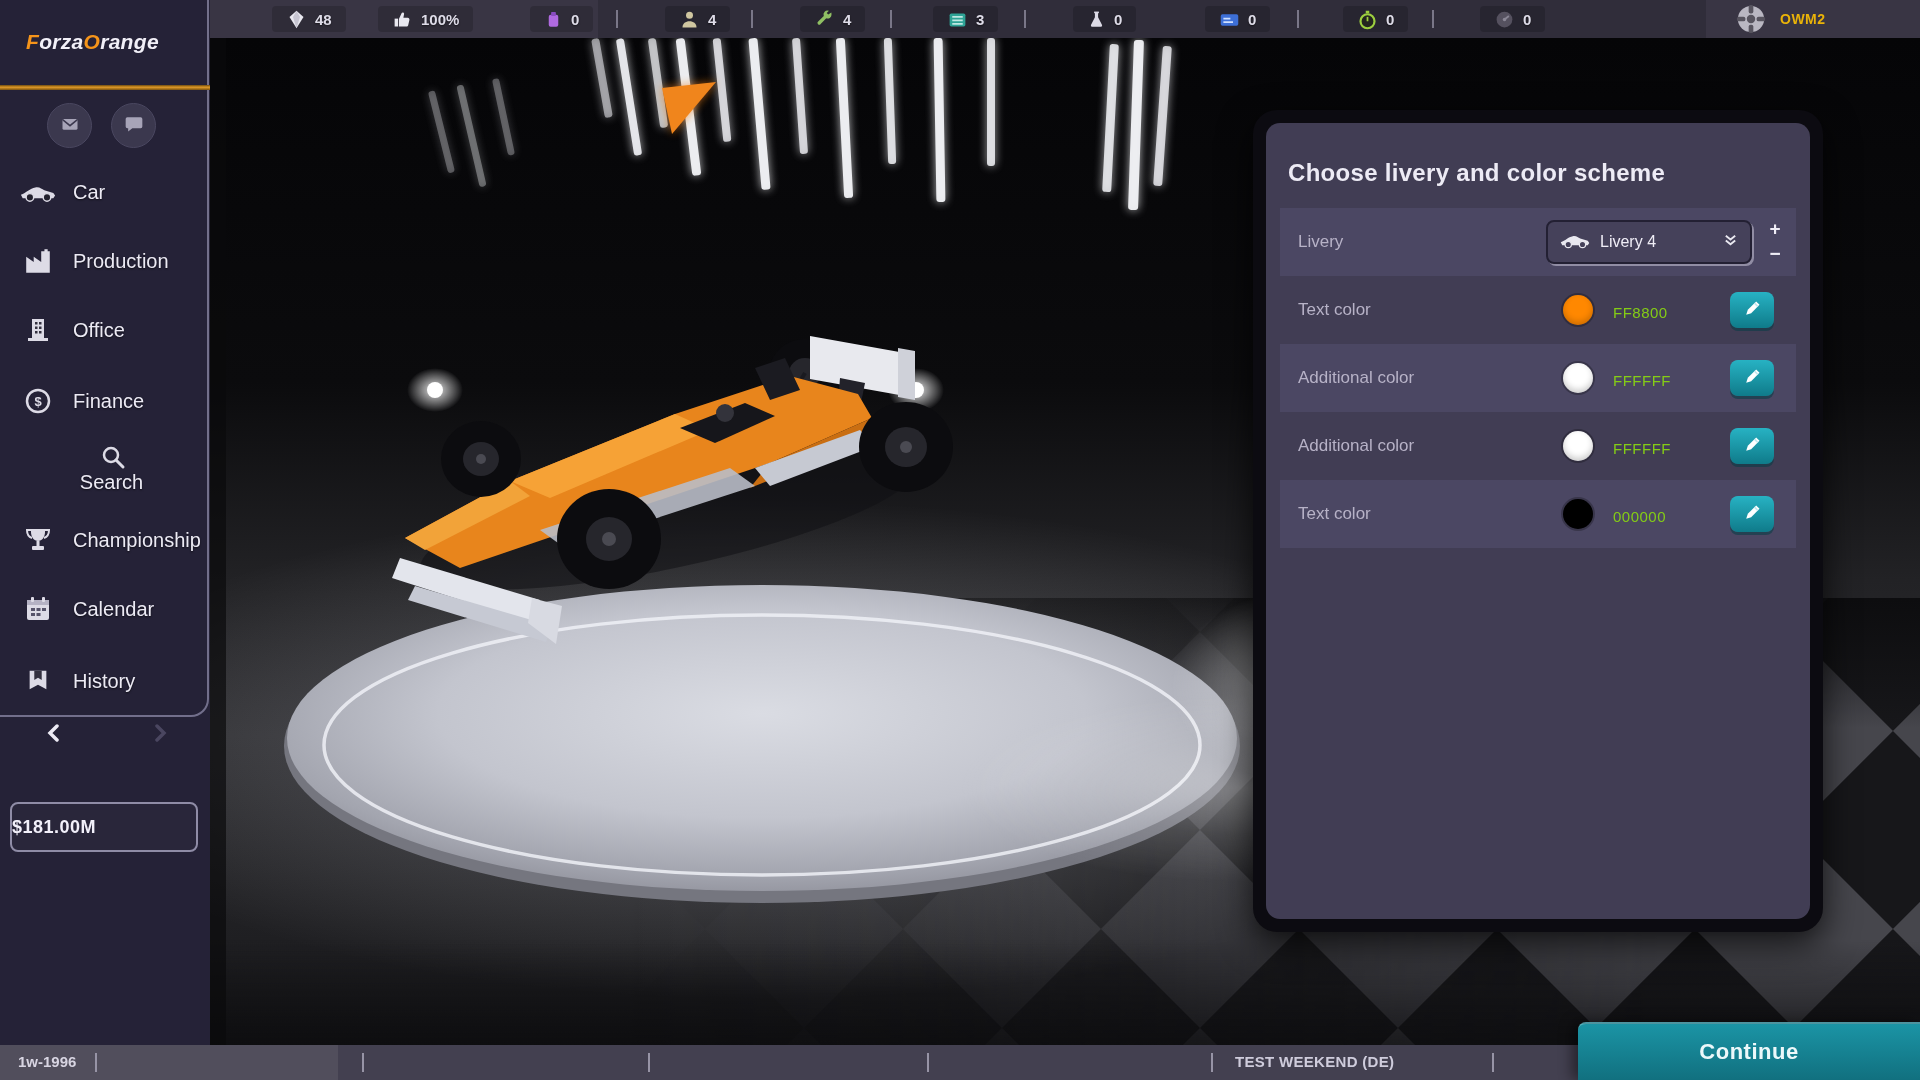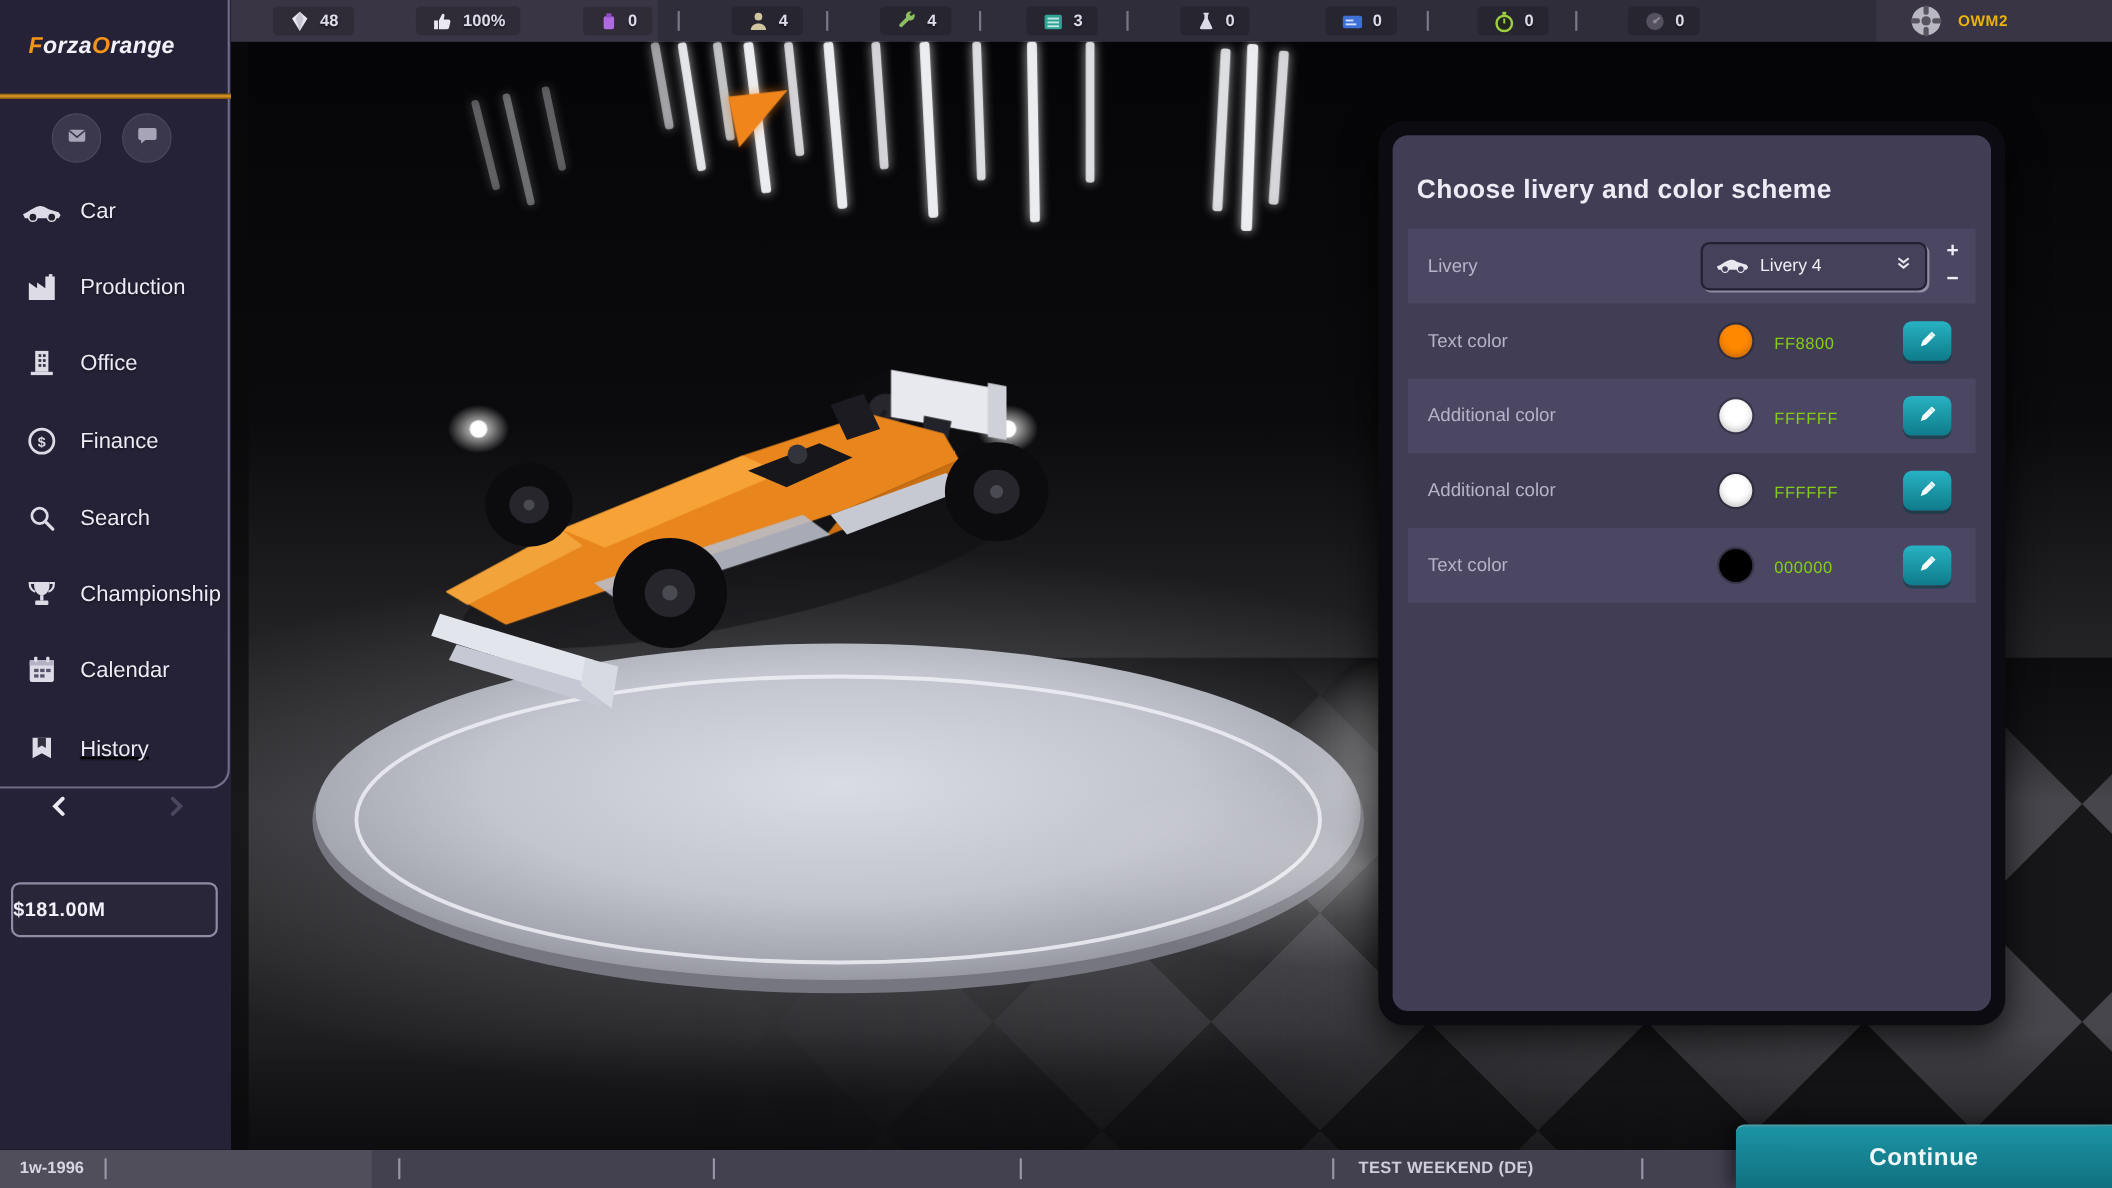--- a/index.html
+++ b/index.html
@@ -232,21 +232,21 @@
       </g>
 
       <rect x="0" y="902" width="1710" height="140" fill="url(#botshade)"></rect>
       <rect x="0" y="0" width="16" height="1042" fill="#0a0a0c" opacity="0.7"></rect>
     </svg>
   </div>
 
   <header id="topbar">
     <div class="tb-dark"></div>
     <div id="tb-stats">
-        <div class="tb-stat" style="left: 38px;">
+        <div class="tb-stat" style="left: 62px;">
         <span class="tb-ic">
             <svg viewBox="0 0 24 24" width="21" height="21">
               <path d="M12 2 L20 9 L12 22 L4 9 Z" fill="#e9e8f0"></path>
               <path d="M12 2 L16 9 L12 22 L8 9 Z" fill="#c7c5d2"></path>
             </svg>
           </span>
         <span class="tb-val">48</span>
       </div>
         <div class="tb-stat" style="left: 168px;">
         <span class="tb-ic">
@@ -413,21 +413,21 @@
       </div>
         <div class="side-item" style="top: 373px;">
         <span class="side-ic">
             <svg viewBox="0 0 28 28" width="28" height="28">
               <circle cx="14" cy="14" r="11" fill="none" stroke="#dddbe6" stroke-width="2.5"></circle>
               <text x="14" y="19" font-size="13" fill="#dddbe6" text-anchor="middle" font-family="Liberation Sans, sans-serif" font-weight="bold">$</text>
             </svg>
           </span>
         <span class="side-label">Finance</span>
       </div>
-        <div class="side-item" style="top: 443px;">
+        <div class="side-item" style="top: 443px; flex-direction: column;">
         <span class="side-ic">
             <svg viewBox="0 0 28 28" width="28" height="28">
               <circle cx="12" cy="12" r="7" fill="none" stroke="#dddbe6" stroke-width="2.5"></circle>
               <path d="M17 17l7 7" stroke="#dddbe6" stroke-width="3" stroke-linecap="round"></path>
             </svg>
           </span>
         <span class="side-label">Search</span>
       </div>
         <div class="side-item" style="top: 512px;">
         <span class="side-ic">
@@ -451,21 +451,21 @@
                 <rect x="7" y="13" width="4" height="3"></rect>
                 <rect x="12.5" y="13" width="4" height="3"></rect>
                 <rect x="18" y="13" width="4" height="3"></rect>
                 <rect x="7" y="18" width="4" height="3"></rect>
                 <rect x="12.5" y="18" width="4" height="3"></rect>
               </g>
             </svg>
           </span>
         <span class="side-label">Calendar</span>
       </div>
-        <div class="side-item" style="top: 653px; text-decoration: underline;">
+        <div class="side-item" style="top: 653px;">
         <span class="side-ic">
             <svg viewBox="0 0 28 28" width="26" height="26">
               <path d="M5 3h18v20l-9-5-9 5z" fill="#dddbe6"></path>
               <path d="M10 3v10l4-2.5 4 2.5V3z" fill="#33303f"></path>
             </svg>
           </span>
         <span class="side-label">History</span>
       </div>
       </div>
     <div class="sb-arrow" id="sb-prev">

